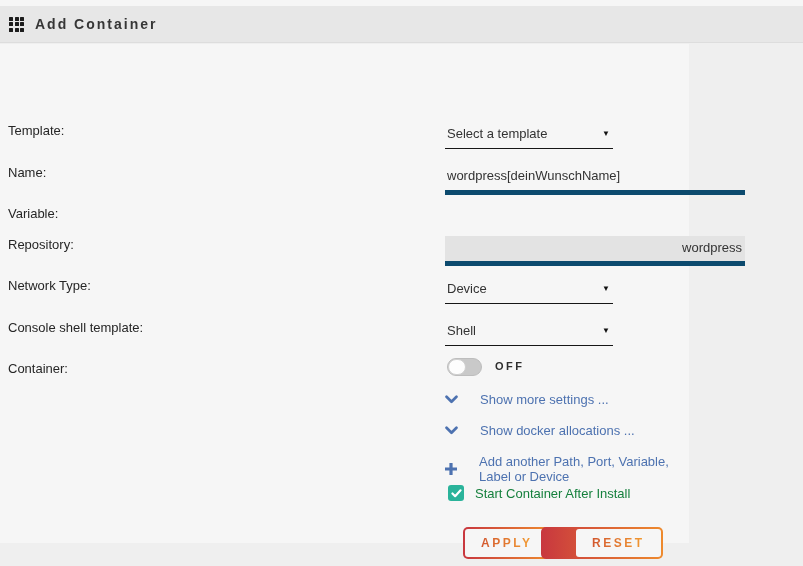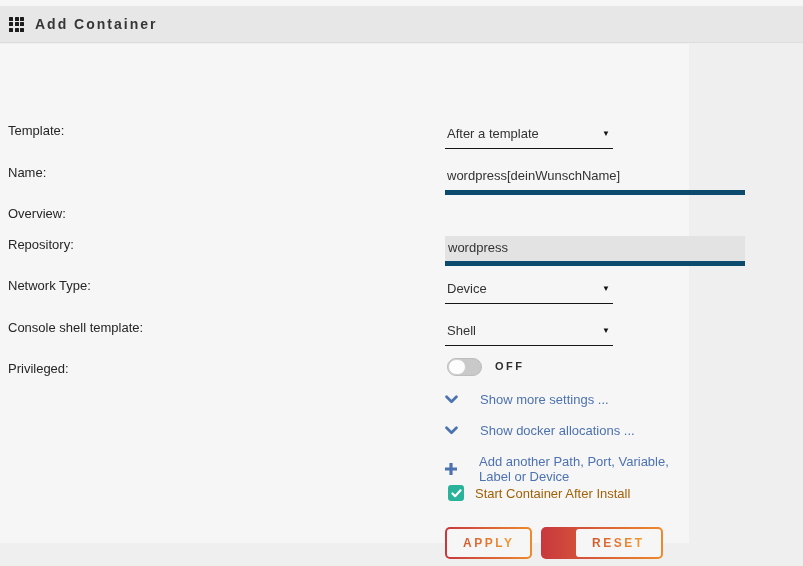--- a/index.html
+++ b/index.html
@@ -71,41 +71,41 @@
     font-size:13px; color:#4d72b0; cursor:pointer;
   }
   .ulink svg { flex:0 0 auto; }
 
   
   .check-row { position:absolute; left:448px; top:441px; display:flex; align-items:center; gap:11px; cursor:pointer; }
   .checkbox {
     width:16px; height:16px; border-radius:3px; background:#2ab39a;
     display:flex; align-items:center; justify-content:center;
   }
-  .check-label { font-size:13px; color:#a16207; }
+  .check-label { font-size:13px; color:#15803d; }
 
   
   .ubtn {
     position:absolute; top:483px;
     background:linear-gradient(90deg,#c8373f,#ee8a2d);
     padding:2px; border-radius:5px; cursor:pointer;
   }
   .ubtn .inner {
     background:#f6f6f6; border-radius:3px;
     padding:7px 16px;
     font-size:12px; font-weight:bold; letter-spacing:2.5px;
     color:#e8822e; text-align:center; white-space:nowrap;
   }
   @supports (-webkit-background-clip:text) {
     .ubtn .inner span {
       background:linear-gradient(90deg,#d2572e,#f39c31);
       -webkit-background-clip:text; background-clip:text; color:transparent;
     }
   }
-  .btn-apply { left:445px; }
+  .btn-apply { left:463px; }
   .btn-reset { left:541px;padding-left:35px; }
 </style>
 </head>
 <body>
 
 <div class="page">
 
   <div class="top-strip"></div>
 
   <div class="header">
@@ -120,34 +120,34 @@
         <i></i>
         <i></i>
     </span>
     <span class="header-title">Add Container</span>
   </div>
 
   <div class="content">
 
     <div class="flabel" style="top:79px">Template:</div>
     <div class="flabel" style="top:121px">Name:</div>
-    <div class="flabel" style="top:162px">Overview:</div>
+    <div class="flabel" style="top:162px">Variable:</div>
     <div class="flabel" style="top:193px">Repository:</div>
     <div class="flabel" style="top:234px">Network Type:</div>
     <div class="flabel" style="top:276px">Console shell template:</div>
-    <div class="flabel" style="top:317px">Privileged:</div>
+    <div class="flabel" style="top:317px">Container:</div>
 
     <div class="uselect" style="top:79px">
-      <span>After a template</span>
+      <span>Select a template</span>
       <span class="arrow">▼</span>
     </div>
 
     <input class="uinput" style="top: 121px;" type="text" value="wordpress[deinWunschName]">
 
-    <input class="uinput shaded" style="top: 192px;" type="text" value="wordpress">
+    <input class="uinput shaded" style="top: 192px; text-align: right;" type="text" value="wordpress">
 
     <div class="uselect" style="top:234px">
       <span>Device</span>
       <span class="arrow">▼</span>
     </div>
 
     <div class="uselect" style="top:276px">
       <span>Shell</span>
       <span class="arrow">▼</span>
     </div>

